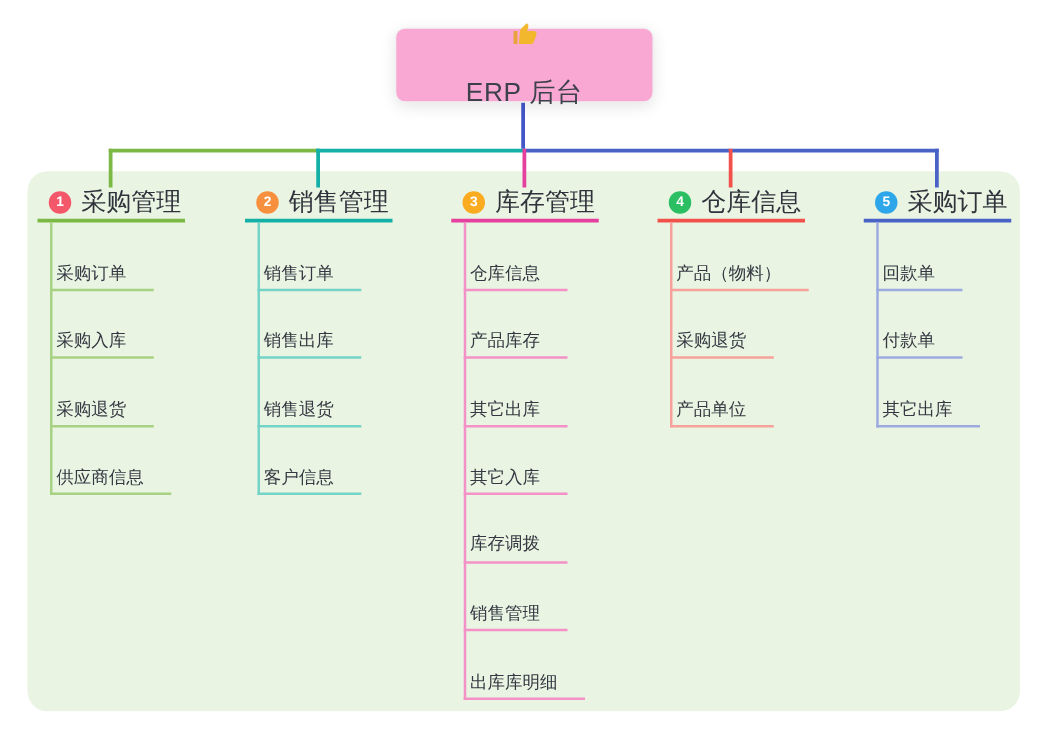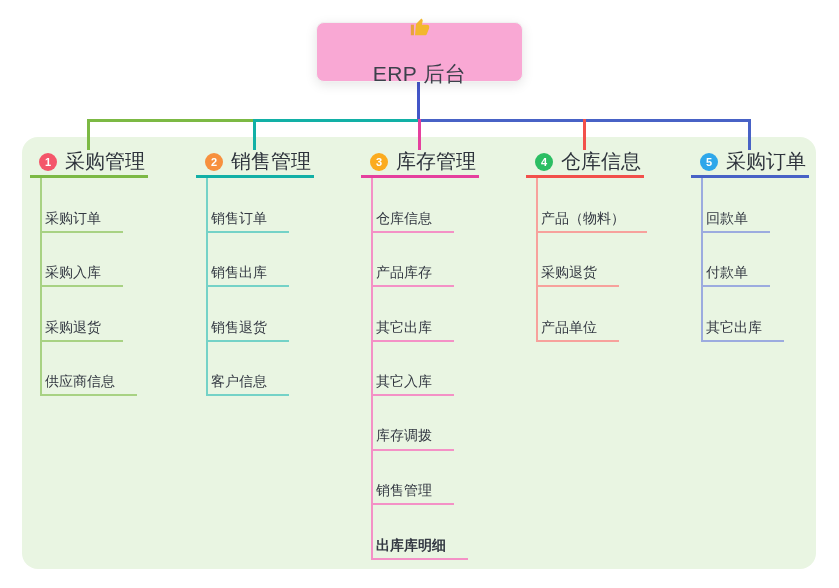--- a/index.html
+++ b/index.html
@@ -127,21 +127,21 @@
         <span class="badge" style="background: rgb(251, 171, 31);">3</span>
         <span class="branch-label">库存管理</span>
       </div>
       <div class="spine" style="left: 371px; top: 178px; height: 382px; background: rgb(244, 145, 198);"></div>
       <div class="sub-item" style="left: 371px; top: 201px; border-bottom: 2px solid rgb(244, 145, 198);">仓库信息</div>
       <div class="sub-item" style="left: 371px; top: 255px; border-bottom: 2px solid rgb(244, 145, 198);">产品库存</div>
       <div class="sub-item" style="left: 371px; top: 310px; border-bottom: 2px solid rgb(244, 145, 198);">其它出库</div>
       <div class="sub-item" style="left: 371px; top: 364px; border-bottom: 2px solid rgb(244, 145, 198);">其它入库</div>
       <div class="sub-item" style="left: 371px; top: 419px; border-bottom: 2px solid rgb(244, 145, 198); font-family: Liberation Serif, serif;">库存调拨</div>
       <div class="sub-item" style="left: 371px; top: 473px; border-bottom: 2px solid rgb(244, 145, 198);">销售管理</div>
-      <div class="sub-item" style="left: 371px; top: 528px; border-bottom: 2px solid rgb(244, 145, 198); font-weight: bold;">出库库明细</div>
+      <div class="sub-item" style="left: 371px; top: 528px; border-bottom: 2px solid rgb(244, 145, 198);">出库库明细</div>
       <div class="branch-head" style="left: 526px; border-bottom: 3px solid rgb(242, 80, 75);">
         <span class="badge" style="background: rgb(44, 190, 99);">4</span>
         <span class="branch-label">仓库信息</span>
       </div>
       <div class="spine" style="left: 536px; top: 178px; height: 164px; background: rgb(247, 161, 156);"></div>
       <div class="sub-item" style="left: 536px; top: 201px; border-bottom: 2px solid rgb(247, 161, 156);">产品（物料）</div>
       <div class="sub-item" style="left: 536px; top: 255px; border-bottom: 2px solid rgb(247, 161, 156);">采购退货</div>
       <div class="sub-item" style="left: 536px; top: 310px; border-bottom: 2px solid rgb(247, 161, 156);">产品单位</div>
       <div class="branch-head" style="left: 691px; border-bottom: 3px solid rgb(72, 98, 198);">
         <span class="badge" style="background: rgb(46, 167, 234);">5</span>

